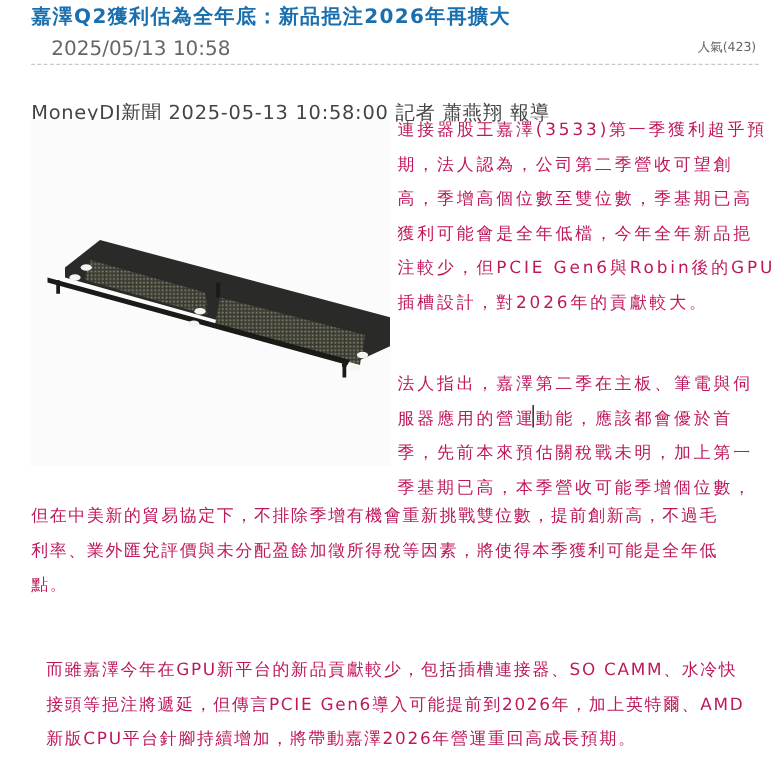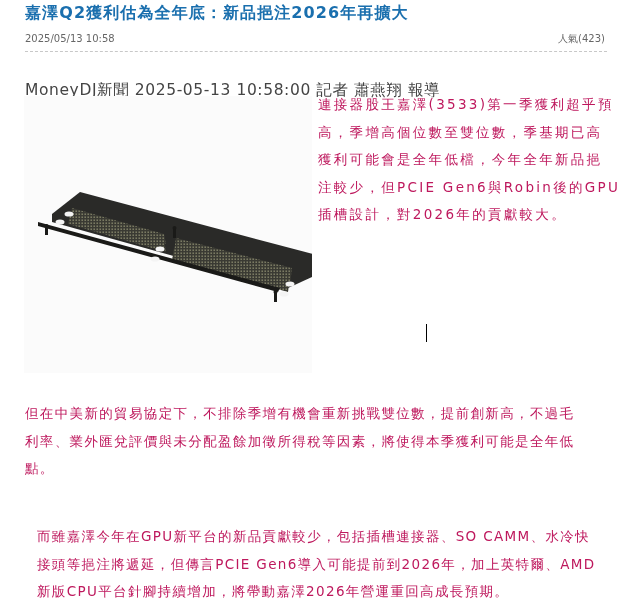--- a/index.html
+++ b/index.html
@@ -38,23 +38,23 @@
       position: absolute;
       left: 25px;
       top: 32px;
       width: 582px;
       height: 16px;
       border-bottom: 1px dashed #c8c8c8;
       padding-bottom: 3px;
     }
     .meta-date {
       position: absolute;
-      left: 0;
-      top: 0;
-      font-size: 10px;
+      left: 16px;
+      top: 0;
+      font-size: 16px;
       color: #666666;
       line-height: 14px;
     }
     .meta-views {
       position: absolute;
       right: 2px;
       top: 0;
       font-size: 10px;
       color: #666666;
       line-height: 14px;
@@ -167,26 +167,33 @@
       <circle cx="22.5" cy="130" r="2" fill="#1a1a18"></circle>
       <rect x="149" y="132" width="3" height="10" fill="#1a1a18"></rect>
       <circle cx="150.5" cy="132" r="2" fill="#1a1a18"></circle>
       <rect x="250" y="196" width="3" height="10" fill="#1a1a18"></rect>
       <circle cx="251.5" cy="196" r="2" fill="#1a1a18"></circle>
     </svg>
   </div>
 
   <p class="para p1">
     <span class="line">連接器股王嘉澤(3533)第一季獲利超乎預</span>
+    <span class="line">期，法人認為，公司第二季營收可望創</span>
     <span class="line">高，季增高個位數至雙位數，季基期已高</span>
     <span class="line">獲利可能會是全年低檔，今年全年新品挹</span>
     <span class="line">注較少，但PCIE Gen6與Robin後的GPU</span>
     <span class="line">插槽設計，對2026年的貢獻較大。</span>
   </p>
 
+  <p class="para p2">
+    <span class="line">法人指出，嘉澤第二季在主板、筆電與伺</span>
+    <span class="line">服器應用的營運動能，應該都會優於首</span>
+    <span class="line">季，先前本來預估關稅戰未明，加上第一</span>
+    <span class="line">季基期已高，本季營收可能季增個位數，</span>
+  </p>
 
   <p class="para p2b">
     <span class="line">但在中美新的貿易協定下，不排除季增有機會重新挑戰雙位數，提前創新高，不過毛</span>
     <span class="line">利率、業外匯兌評價與未分配盈餘加徵所得稅等因素，將使得本季獲利可能是全年低</span>
     <span class="line">點。</span>
   </p>
 
   <p class="para p3">
     <span class="line">而雖嘉澤今年在GPU新平台的新品貢獻較少，包括插槽連接器、SO CAMM、水冷快</span>
     <span class="line">接頭等挹注將遞延，但傳言PCIE Gen6導入可能提前到2026年，加上英特爾、AMD</span>

